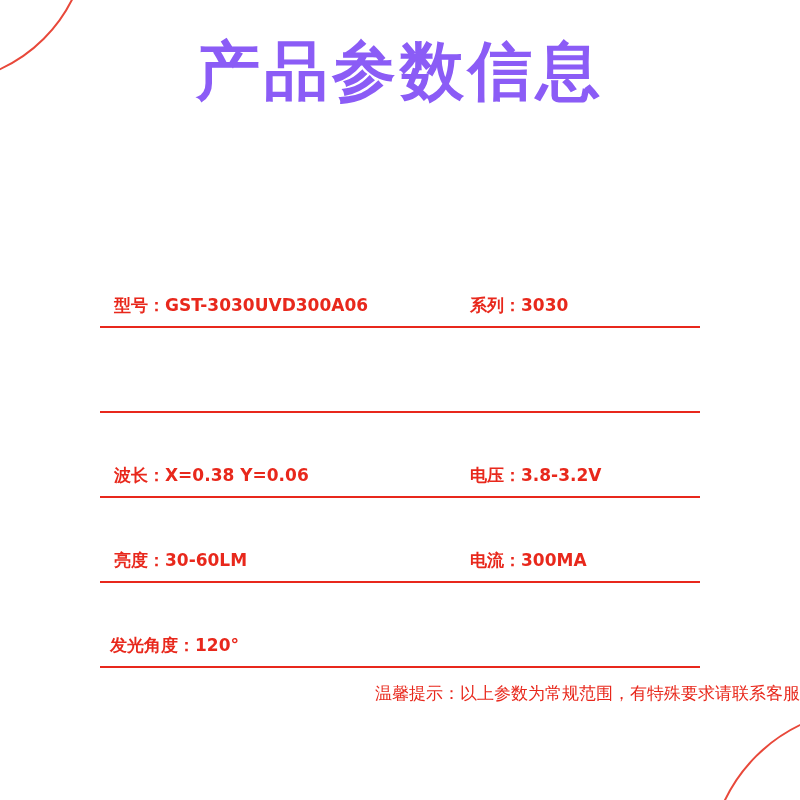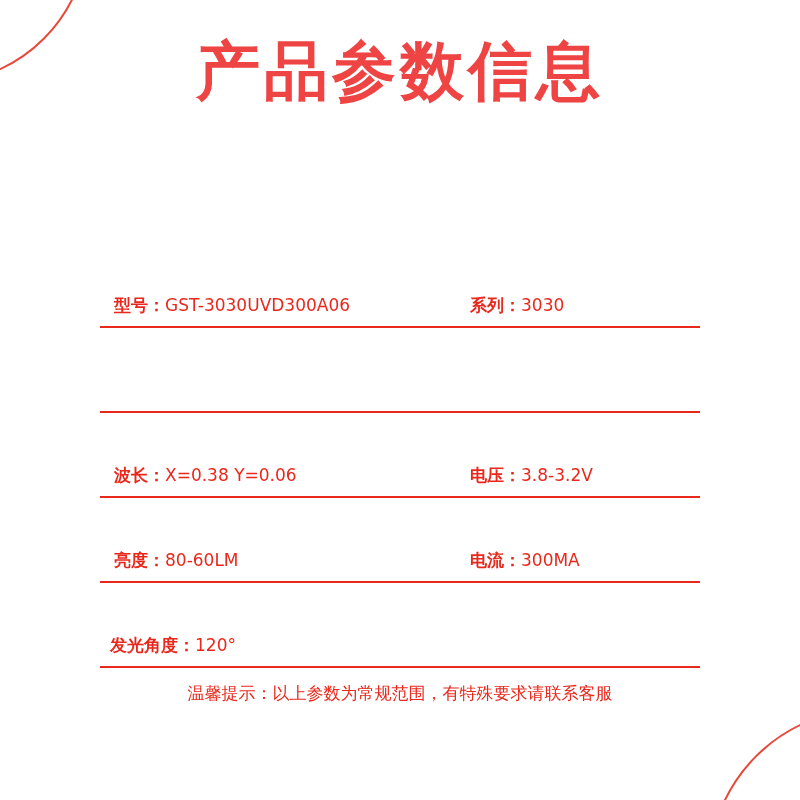--- a/index.html
+++ b/index.html
@@ -44,21 +44,21 @@
   }
 
   .title {
     position: absolute;
     top: 36px;
     left: 0;
     width: 800px;
     text-align: center;
     font-size: 64px;
     font-weight: bold;
-    color: #ef4444;
+    color: #8b5cf6;
     letter-spacing: 4px;
     line-height: 1.1;
     font-family: "DejaVu Sans", "Liberation Sans", sans-serif;
   }
 
   .spec-table {
     position: absolute;
     top: 243px;
     left: 100px;
     width: 600px;
@@ -84,30 +84,30 @@
   }
   .spec-cell.right {
     width: 240px;
     padding-left: 10px;
     box-sizing: border-box;
   }
   .label {
     font-weight: bold;
   }
   .value {
-    font-weight: normal;
+    font-weight: bold;
     text-align: center;
   }
 
   .footer-note {
     position: absolute;
     top: 682px;
     left: 0;
     width: 800px;
-    text-align: center;
+    text-align: right;
     font-size: 17px;
     color: #e8281c;
     font-family: "DejaVu Sans", "Liberation Sans", sans-serif;
   }
 </style>
 </head>
 <body>
 
 <div class="page">
 
@@ -134,21 +134,21 @@
       <div class="spec-cell left">
         <span class="label">波长：</span><span class="value">X=0.38 Y=0.06</span>
       </div>
       <div class="spec-cell right">
         <span class="label">电压：</span><span class="value">3.8-3.2V</span>
       </div>
     </div>
 
     <div class="spec-row">
       <div class="spec-cell left">
-        <span class="label">亮度：</span><span class="value">80-60LM</span>
+        <span class="label">亮度：</span><span class="value">30-60LM</span>
       </div>
       <div class="spec-cell right">
         <span class="label">电流：</span><span class="value">300MA</span>
       </div>
     </div>
 
     <div class="spec-row">
       <div class="spec-cell right">
         <span class="label">发光角度：</span><span class="value">120°</span>
       </div>

